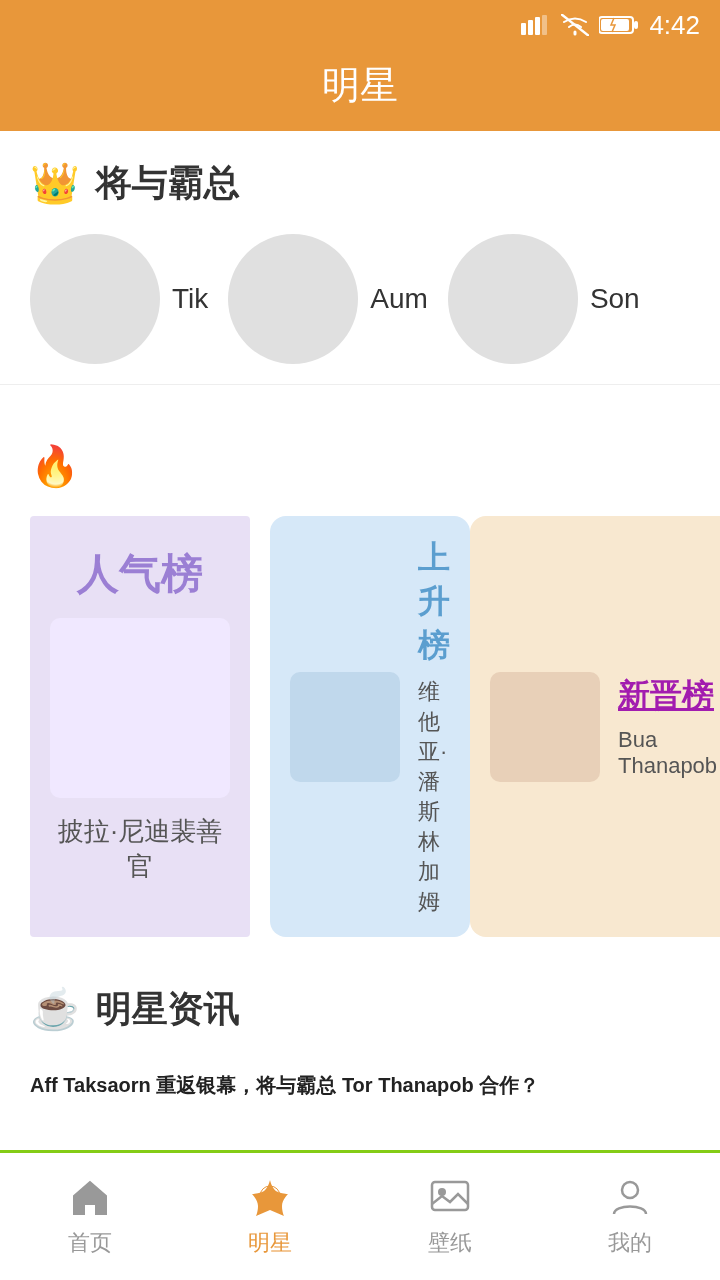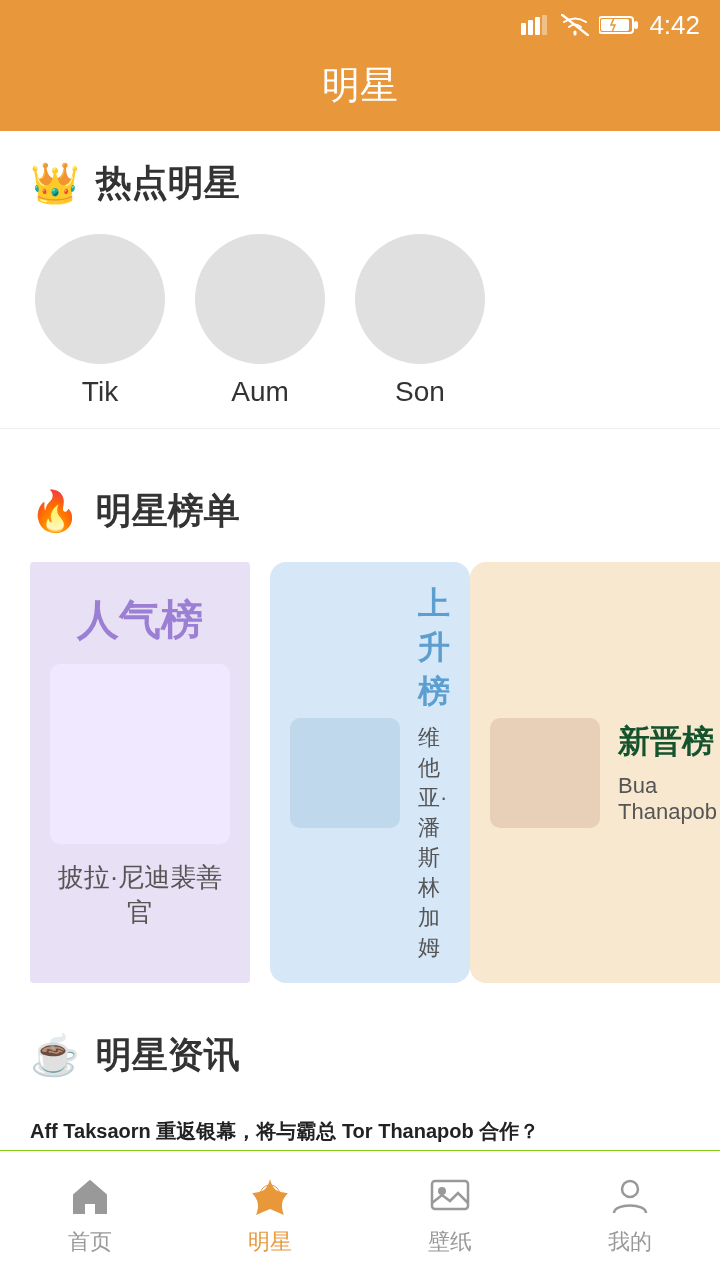--- a/index.html
+++ b/index.html
@@ -66,21 +66,21 @@
       padding: 0 0 20px;
     }
     .stars-scroll {
       display: flex;
       gap: 20px;
       padding: 10px 30px 10px;
       overflow-x: auto;
     }
     .star-item {
       display: flex;
-      flex-direction: column;
+      flex-direction: row;
       align-items: center;
       gap: 12px;
       min-width: 140px;
     }
     .star-avatar {
       width: 130px;
       height: 130px;
       border-radius: 50%;
       background: #e0e0e0;
     }
@@ -161,21 +161,22 @@
     }
     .rank-card-small-info {
       flex: 1;
     }
     .rank-card-small-title {
       font-size: 32px;
       font-weight: 700;
       color: #5b9ecf;
     }
     .rank-card-small.orange .rank-card-small-title {
-      color: #14532d;
+      color: #a21caf;
+      text-decoration: underline;
     }
     .rank-card-small-name {
       font-size: 22px;
       color: #555;
       margin-top: 9px;
     }
 
     
     .news-area {
       padding: 0 0 20px;
@@ -192,21 +193,21 @@
     }
 
     
     .bottom-nav {
       position: fixed;
       bottom: 0;
       left: 0;
       width: 720px;
       height: 130px;
       background: white;
-      border-top: 1px solid #84cc16;
+      border-top: 3px solid #84cc16;
       display: flex;
       align-items: center;
       justify-content: space-around;
     }
     .nav-item {
       display: flex;
       flex-direction: column;
       align-items: center;
       gap: 8px;
       flex: 1;
@@ -254,21 +255,21 @@
 
 <div class="header">
   <h1 class="header-title">明星</h1>
 </div>
 
 <div class="content">
 
   <div class="hot-stars-area">
     <div class="section-header">
       <span style="font-size:40px; color:#e8973a;">👑</span>
-      <span class="section-title">热点明星</span>
+      <span class="section-title">将与霸总</span>
     </div>
     <div class="stars-scroll">
       <div class="star-item">
         <div class="star-avatar"></div>
         <span class="star-name">Tik</span>
       </div>
       <div class="star-item">
         <div class="star-avatar"></div>
         <span class="star-name">Aum</span>
       </div>
@@ -276,21 +277,20 @@
         <div class="star-avatar"></div>
         <span class="star-name">Son</span>
       </div>
     </div>
     <div class="divider"></div>
   </div>
 
   <div class="rankings-area">
     <div class="section-header" style="padding-left:0; padding-right:0;">
       <span style="font-size:40px;">🔥</span>
-      <span class="section-title">明星榜单</span>
     </div>
     <div class="rankings-grid">
 
       <div class="rank-card-left">
         <span class="rank-card-title-large">人气榜</span>
         <div class="rank-card-image"></div>
         <span class="rank-card-name">披拉·尼迪裴善官</span>
       </div>
 
       <div class="rank-cards-right">

